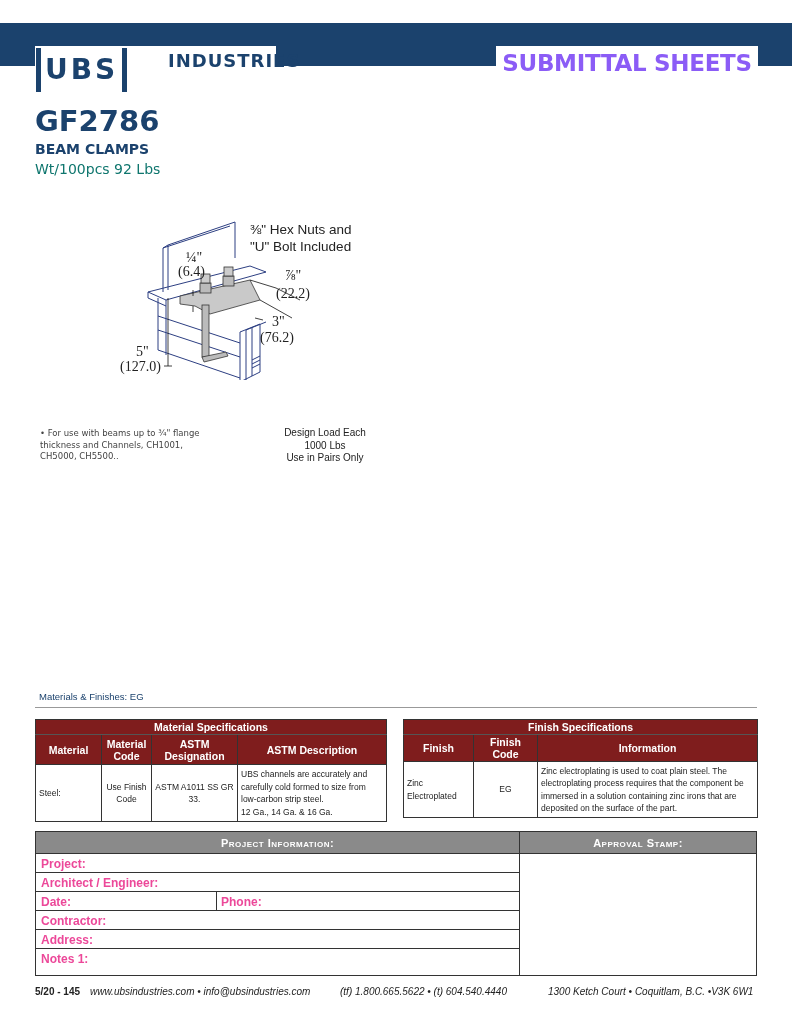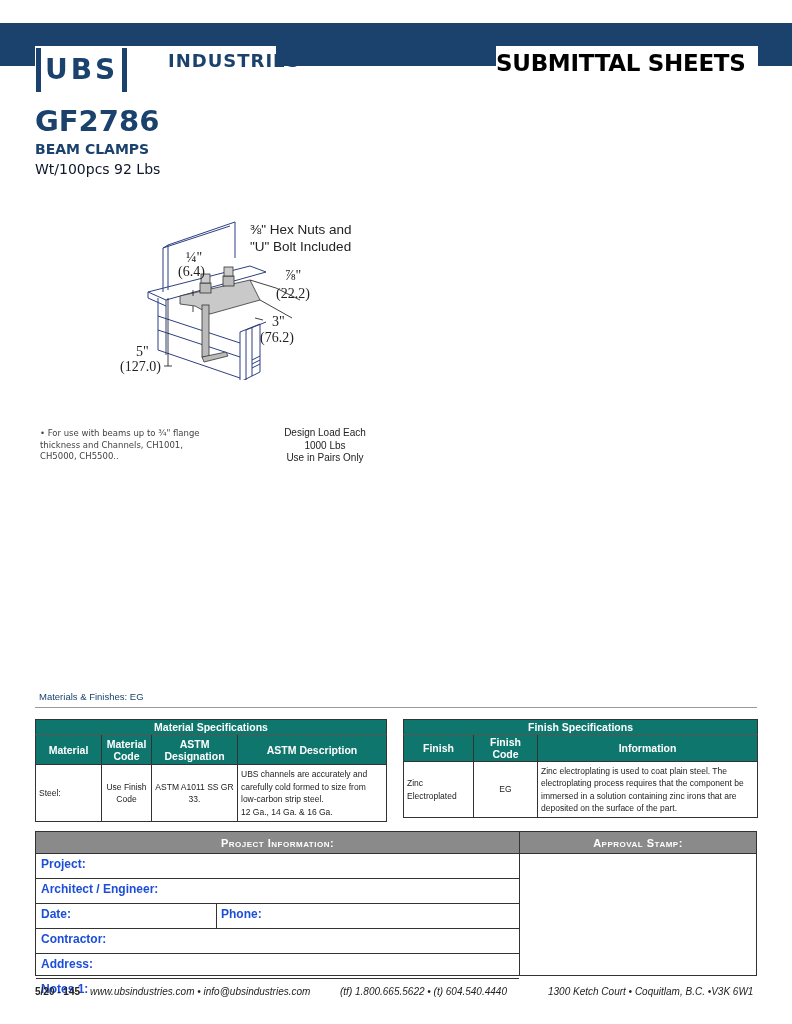--- a/index.html
+++ b/index.html
@@ -5,48 +5,48 @@
   * { box-sizing: border-box; margin: 0; padding: 0; }
   body { width: 792px; height: 1024px; background: #ffffff; position: relative; overflow: hidden; font-family: "Liberation Sans", sans-serif; color: #222; }
 
   .banner { position: absolute; left: 0; top: 23px; width: 792px; height: 43px; background: #1b426d; }
   .logo-box { position: absolute; left: 35px; top: 46px; width: 241px; height: 50px; background: #fff; }
   .logo-ubs { position: absolute; left: 36px; top: 46px; height: 48px; display: flex; align-items: center; }
   .logo-bar { width: 5px; height: 44px; background: #1b426d; }
   .logo-text { font-family: "DejaVu Sans", sans-serif; font-weight: bold; font-size: 28px; color: #1b426d; letter-spacing: 3px; padding: 0 4px; line-height: 44px; }
   .logo-ind { position: absolute; left: 168px; top: 50px; font-family: "DejaVu Sans", sans-serif; font-weight: bold; font-size: 18px; color: #1b426d; letter-spacing: 1px; }
   .sub-box { position: absolute; left: 496px; top: 46px; width: 262px; height: 34px; background: #fff; }
-  .sub-title { position: absolute; left: 496px; top: 46px; width: 262px; font-family: "DejaVu Sans", sans-serif; font-weight: bold; font-size: 23px; color: #000000; line-height: 34px; letter-spacing: -0.3px; }
+  .sub-title { position: absolute; left: 496px; top: 46px; width: 262px; text-align: center; font-family: "DejaVu Sans", sans-serif; font-weight: bold; font-size: 23px; color: #8b5cf6; line-height: 34px; letter-spacing: -0.3px; }
 
   .part-no { position: absolute; left: 35px; top: 104px; font-family: "DejaVu Sans", sans-serif; font-weight: bold; font-size: 29px; color: #1b426d; }
   .part-cat { position: absolute; left: 35px; top: 141px; font-family: "DejaVu Sans", sans-serif; font-weight: bold; font-size: 14px; color: #1b426d; }
-  .part-wt { position: absolute; left: 35px; top: 161px; font-family: "DejaVu Sans", sans-serif; font-size: 14px; color: #0f172a; }
+  .part-wt { position: absolute; left: 35px; top: 161px; font-family: "DejaVu Sans", sans-serif; font-size: 14px; color: #0f766e; }
 
   .diagram { position: absolute; left: 100px; top: 200px; width: 260px; height: 180px; }
   .dlabel { position: absolute; font-family: "Liberation Serif", serif; font-size: 14px; color: #222; white-space: nowrap; }
   .dlabel.sans { font-family: "Liberation Sans", sans-serif; font-size: 13.5px; }
 
   .bullet-note { position: absolute; left: 40px; top: 428px; width: 170px; font-family: "DejaVu Sans", sans-serif; font-size: 8.5px; color: #444; line-height: 11.5px; }
   .load-note { position: absolute; left: 260px; top: 427px; width: 130px; text-align: center; font-family: "Liberation Sans", sans-serif; font-size: 10px; color: #222; line-height: 12.5px; }
 
   .mf-label { position: absolute; left: 39px; top: 691px; font-family: "Liberation Sans", sans-serif; font-size: 9.5px; color: #1b426d; }
   .mf-rule { position: absolute; left: 35px; top: 707px; width: 722px; height: 1px; background: #999; }
 
   table.spec { position: absolute; border-collapse: collapse; font-family: "Liberation Sans", sans-serif; }
-  table.spec th { background: #0f766e; color: #fff; font-weight: bold; border: 1px solid #333; font-size: 10.5px; line-height: 12px; padding: 1px 3px; text-align: center; }
+  table.spec th { background: #7f1d1d; color: #fff; font-weight: bold; border: 1px solid #333; font-size: 10.5px; line-height: 12px; padding: 1px 3px; text-align: center; }
   table.spec th.cap { font-size: 10.5px; border-bottom: 1px solid #555; }
   table.spec td { border: 1px solid #333; font-size: 8.5px; color: #222; padding: 2px 3px; vertical-align: middle; line-height: 12.5px; }
   .mat-table { left: 35px; top: 719px; width: 352px; }
   .fin-table { left: 403px; top: 719px; width: 355px; }
 
   .proj { position: absolute; left: 35px; top: 831px; width: 722px; height: 145px; border: 1px solid #333; font-family: "Liberation Sans", sans-serif; }
   .proj-left { position: absolute; left: 0; top: 0; width: 484px; height: 143px; border-right: 1px solid #333; }
   .proj-right { position: absolute; left: 484px; top: 0; width: 236px; height: 143px; }
   .proj-head { height: 22px; background: #8a8a8a; color: #fff; font-weight: bold; font-size: 11px; text-align: center; line-height: 22px; letter-spacing: 0.5px; font-variant: small-caps; border-bottom: 1px solid #333; }
-  .proj-row { height: 25px; border-bottom: 1px solid #333; font-weight: bold; font-size: 12px; line-height: 20px; padding-left: 5px; position: relative; color: #1d4ed8; }
+  .proj-row { height: 19px; border-bottom: 1px solid #333; font-weight: bold; font-size: 12px; line-height: 20px; padding-left: 5px; position: relative; color: #ec4899; }
   .proj-row:last-child { border-bottom: none; }
   .proj-row .split { position: absolute; left: 180px; top: 0; bottom: 0; border-left: 1px solid #333; padding-left: 4px; }
 
   .footer { position: absolute; top: 986px; left: 35px; width: 722px; font-family: "Liberation Sans", sans-serif; font-size: 10px; color: #222; }
   .footer span { position: absolute; white-space: nowrap; }
   .f-page { left: 0; font-weight: bold; }
   .f-web { left: 55px; font-style: italic; }
   .f-phone { left: 305px; font-style: italic; }
   .f-addr { left: 513px; font-style: italic; }
 </style>

